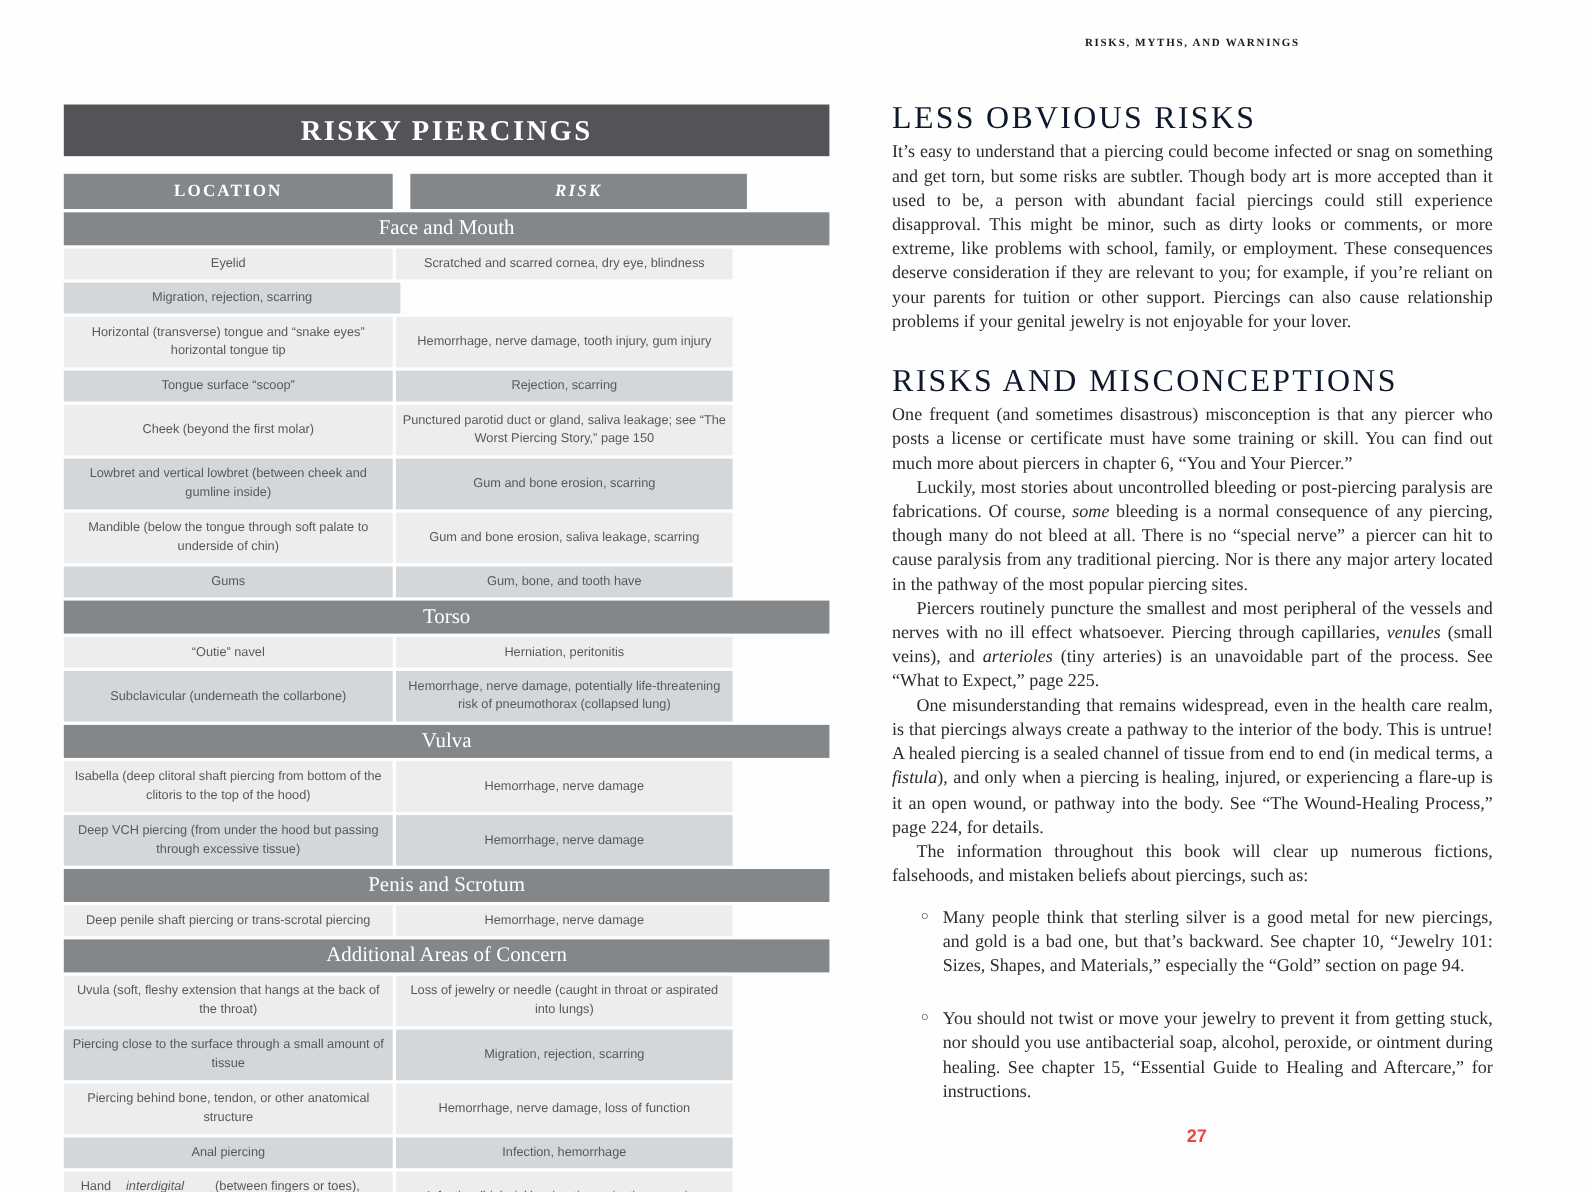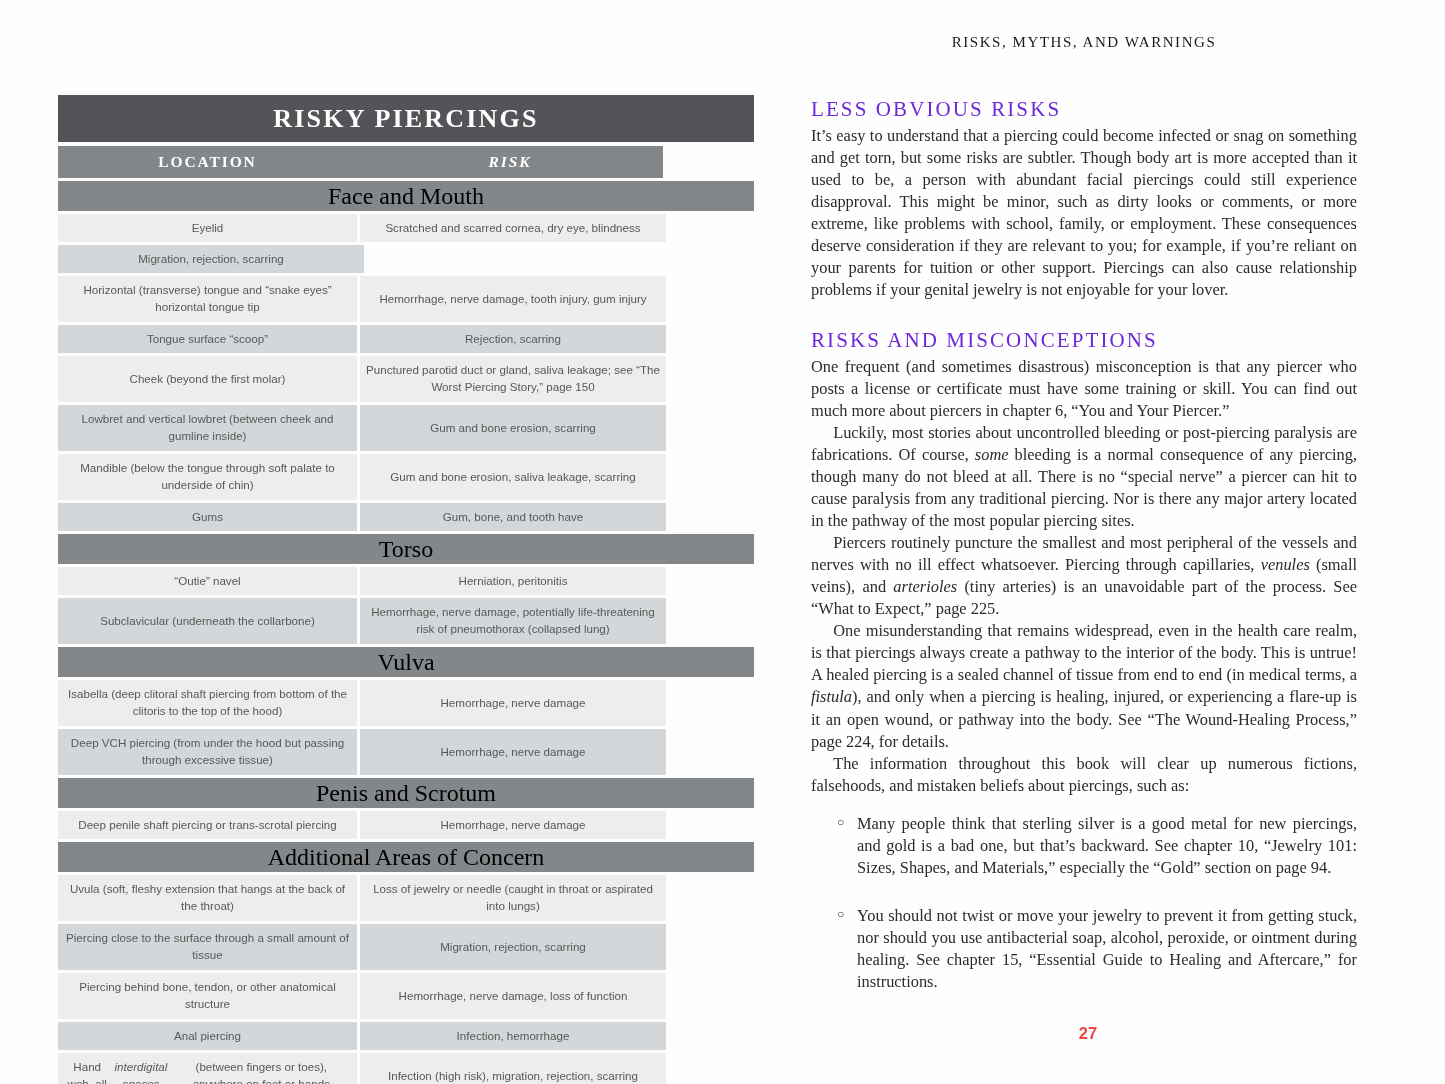--- a/index.html
+++ b/index.html
@@ -28,43 +28,43 @@
     font-family: "Liberation Serif", serif;
     font-weight: bold;
     font-size: 26px;
     letter-spacing: 2.2px;
     height: 47px;
     line-height: 47px;
     white-space: nowrap;
   }
   .colhead-row {
     display: flex;
-    gap: 0;
-    margin-top: 4px;
+    gap: 16px;
+    margin-top: 16px;
   }
   .colhead {
     background: #83878a;
     color: #ffffff;
     font-weight: bold;
     font-size: 15.5px;
     letter-spacing: 1.9px;
     text-align: center;
     height: 32px;
     line-height: 32px;
     font-family: "Liberation Serif", serif;
   }
   .colhead.loc { width: 299px; }
   .colhead.risk { width: 306px; font-style: italic; }
 
   .section-row {
     background: #83878a;
-    color: #000000;
-    text-align: center;
-    font-family: "Liberation Serif", serif;
-    font-size: 24px;
+    color: #ffffff;
+    text-align: center;
+    font-family: "Liberation Serif", serif;
+    font-size: 19px;
     height: 30px;
     line-height: 30px;
     margin-top: 3px;
   }
 
   .data-row {
     display: flex;
     gap: 3px;
     margin-top: 3px;
   }
@@ -89,32 +89,32 @@
 
   
   #right {
     position: absolute;
     left: 811px; top: 34px;
     width: 546px;
   }
   .running-head {
     text-align: center;
     font-family: "Liberation Serif", serif;
-    font-size: 15px;
-    font-weight: normal;
+    font-size: 10px;
+    font-weight: bold;
     letter-spacing: 1.55px;
     color: #1a1a1a;
     margin-bottom: 46px;
   }
   h2.sec {
     font-family: "Liberation Serif", serif;
     font-weight: normal;
-    font-size: 21px;
+    font-size: 29px;
     letter-spacing: 2.1px;
-    color: #6d28d9;
+    color: #0f172a;
     margin-bottom: 3px;
   }
   h2.sec.second { margin-top: 26px; }
   p.body {
     font-family: "Liberation Serif", serif;
     font-size: 16.4px;
     line-height: 1.345;
     color: #2b2b2b;
     text-align: justify;
     hyphens: auto;

